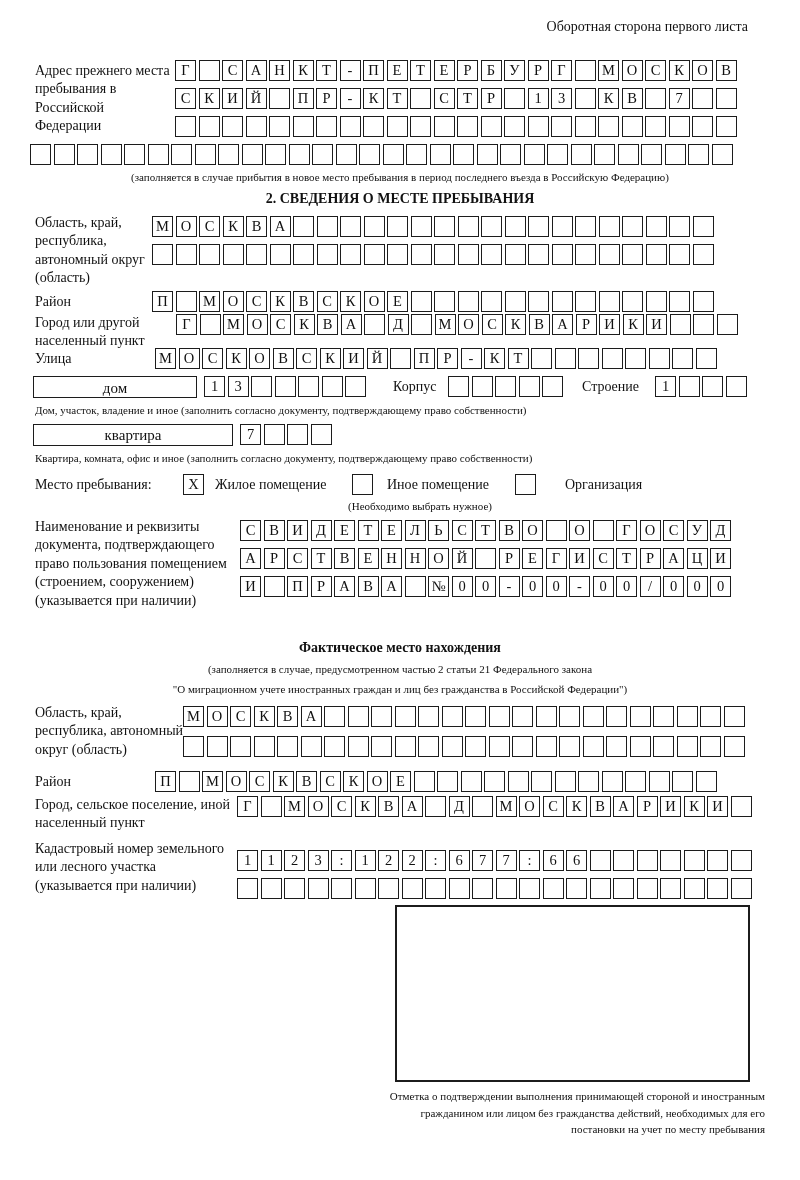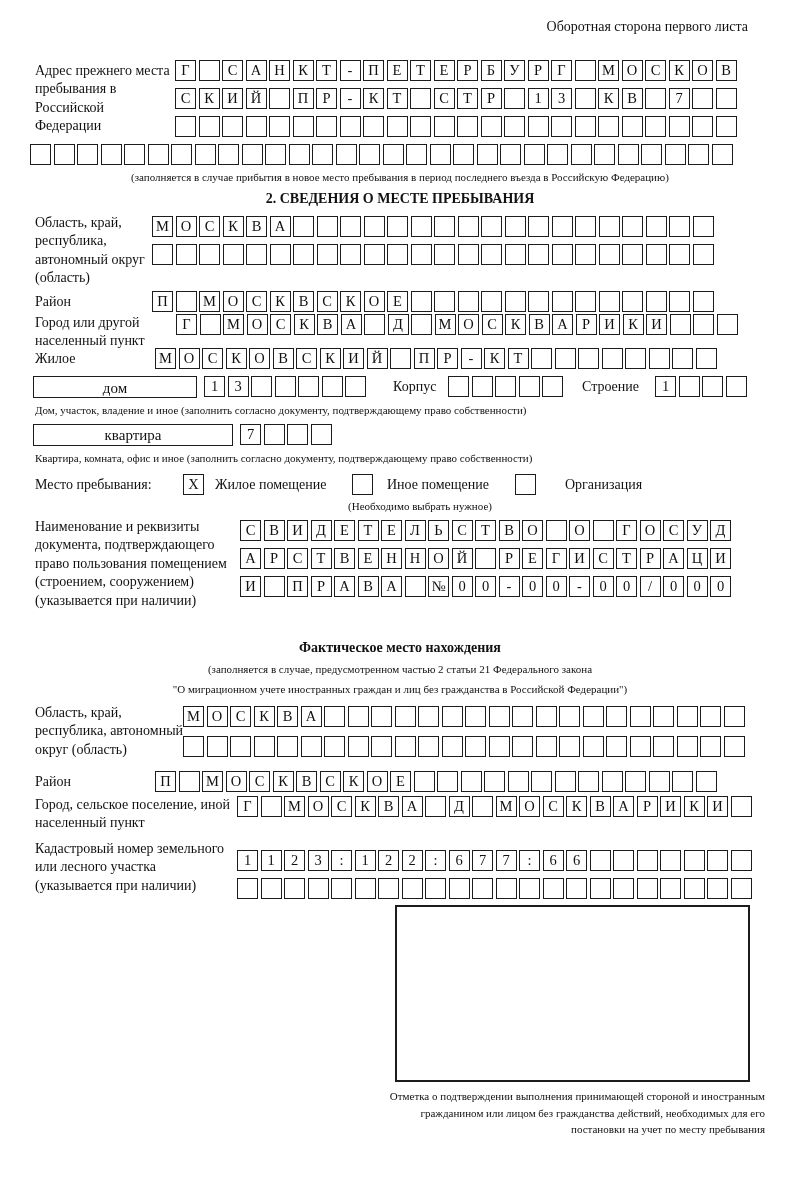--- a/index.html
+++ b/index.html
@@ -251,21 +251,21 @@
       <span class="cell">А</span>
       <span class="cell">Р</span>
       <span class="cell">И</span>
       <span class="cell">К</span>
       <span class="cell">И</span>
       <span class="cell"></span>
       <span class="cell"></span>
       <span class="cell"></span>
     </div>
 
-  <div class="abs lbl" style="top:350px;left:35px;">Жилое</div>
+  <div class="abs lbl" style="top:350px;left:35px;">Улица</div>
   <div class="abs boxrow" style="top:348px;left:155px;">
       <span class="cell">М</span>
       <span class="cell">О</span>
       <span class="cell">С</span>
       <span class="cell">К</span>
       <span class="cell">О</span>
       <span class="cell">В</span>
       <span class="cell">С</span>
       <span class="cell">К</span>
       <span class="cell">И</span>

